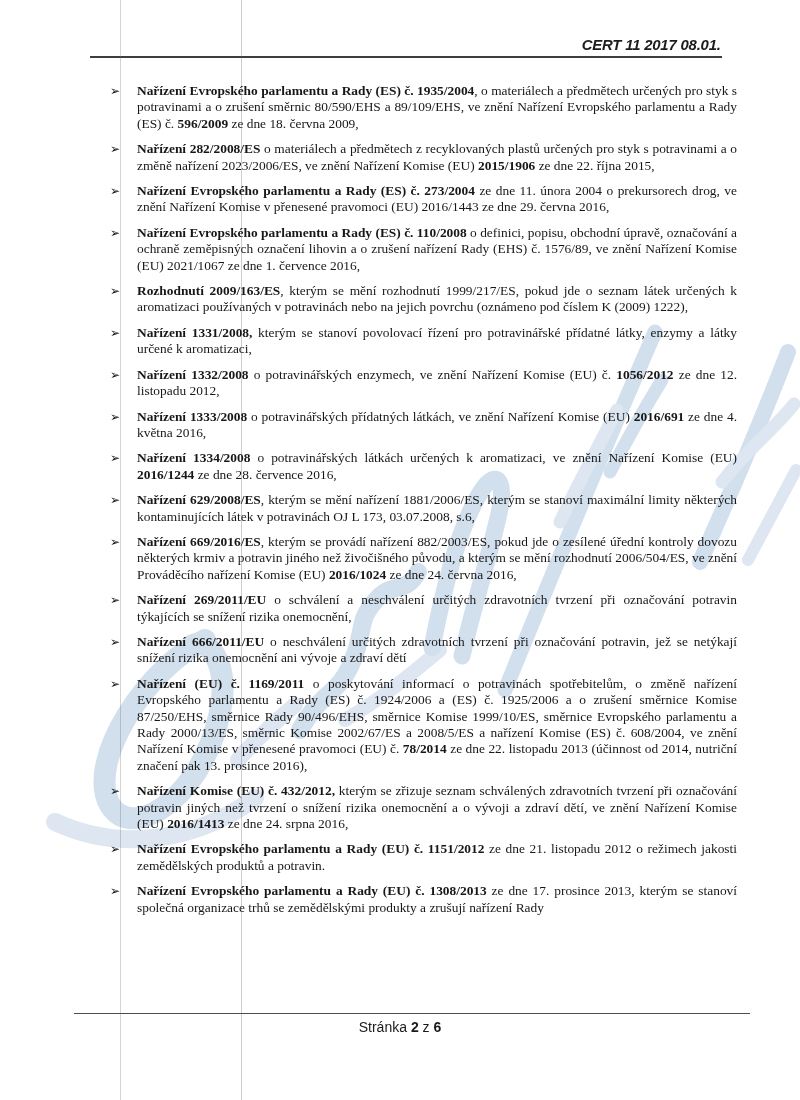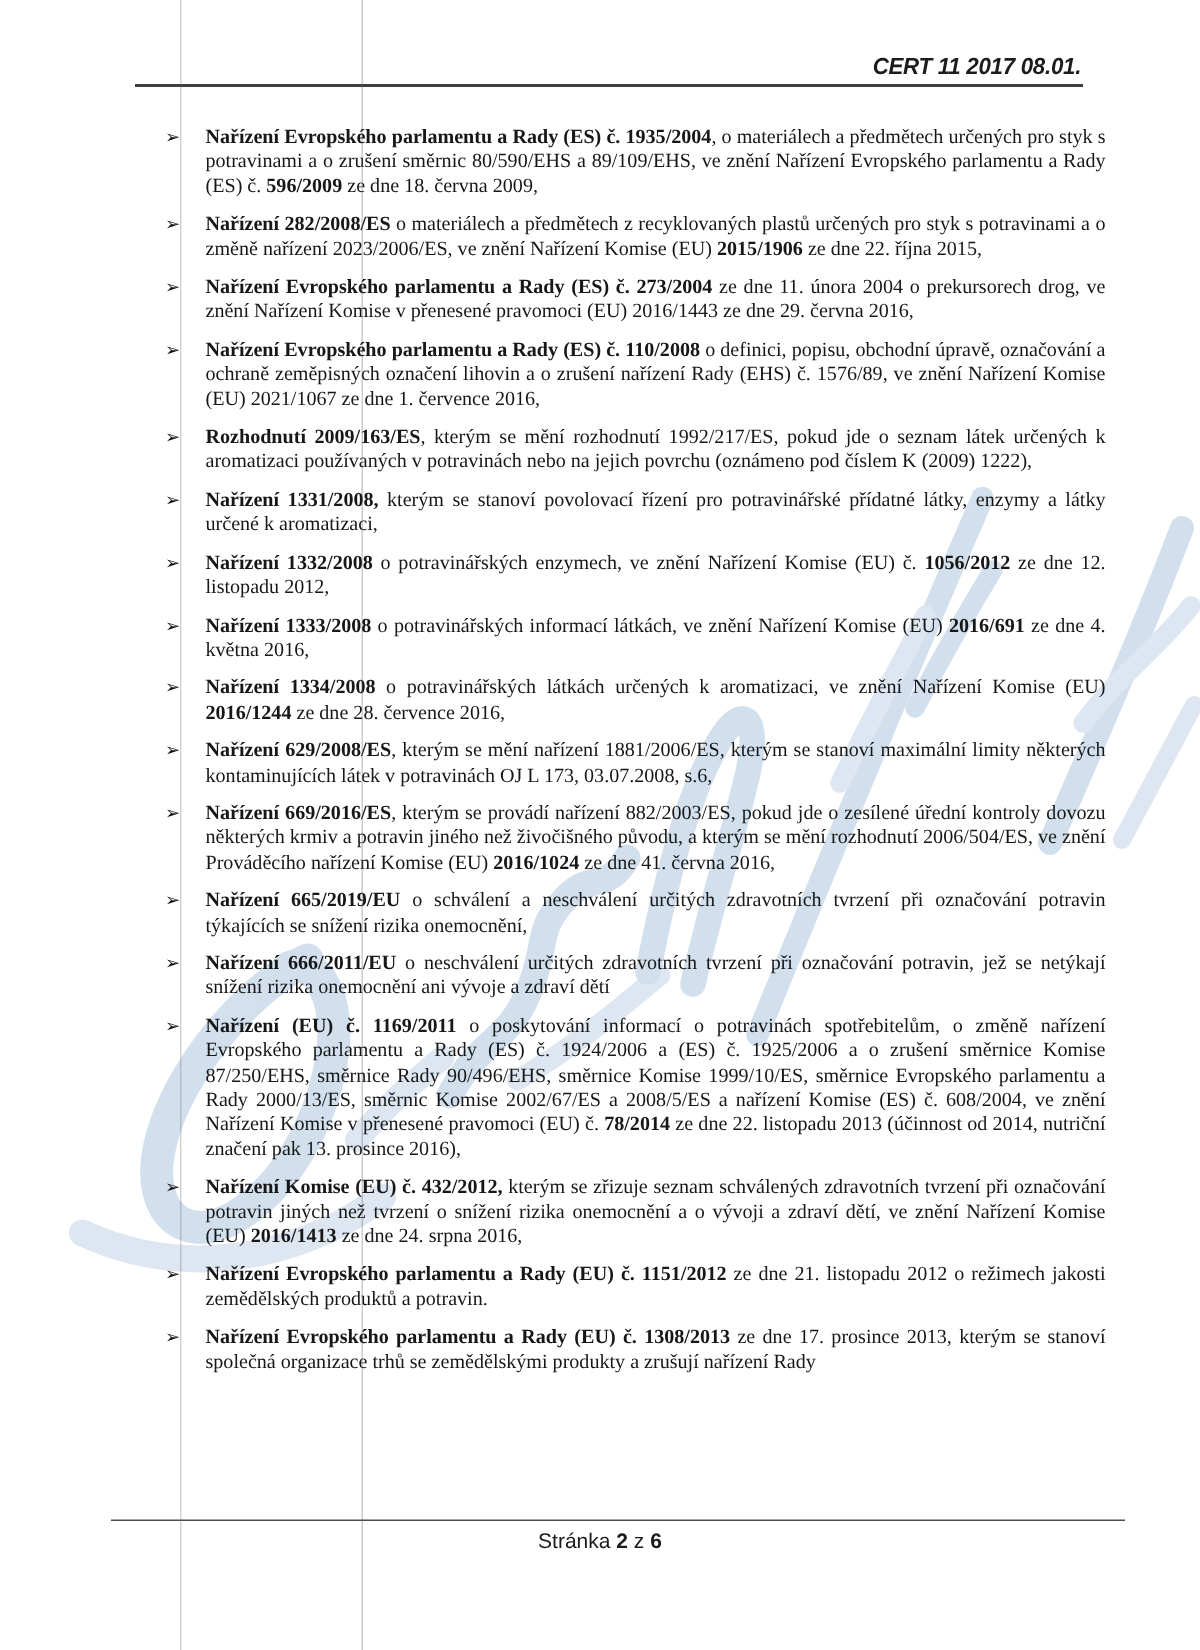--- a/index.html
+++ b/index.html
@@ -111,49 +111,49 @@
       <div class="reg-item">
         <span class="bullet">➢</span>
         <div class="text"><b>Nařízení Evropského parlamentu a Rady (ES) č. 273/2004</b><span> ze dne 11. února 2004 o prekursorech drog, ve znění Nařízení Komise v přenesené pravomoci (EU) 2016/1443 ze dne 29. června 2016,</span></div>
       </div>
       <div class="reg-item">
         <span class="bullet">➢</span>
         <div class="text"><b>Nařízení Evropského parlamentu a Rady (ES) č. 110/2008</b><span> o definici, popisu, obchodní úpravě, označování a ochraně zeměpisných označení lihovin a o zrušení nařízení Rady (EHS) č. 1576/89, ve znění Nařízení Komise (EU) 2021/1067 ze dne 1. července 2016,</span></div>
       </div>
       <div class="reg-item">
         <span class="bullet">➢</span>
-        <div class="text"><b>Rozhodnutí 2009/163/ES</b><span>, kterým se mění rozhodnutí 1992/217/ES, pokud jde o seznam látek určených k aromatizaci používaných v potravinách nebo na jejich povrchu (oznámeno pod číslem K (2009) 1222),</span></div>
+        <div class="text"><b>Rozhodnutí 2009/163/ES</b><span>, kterým se mění rozhodnutí 1999/217/ES, pokud jde o seznam látek určených k aromatizaci používaných v potravinách nebo na jejich povrchu (oznámeno pod číslem K (2009) 1222),</span></div>
       </div>
       <div class="reg-item">
         <span class="bullet">➢</span>
         <div class="text"><b>Nařízení 1331/2008,</b><span> kterým se stanoví povolovací řízení pro potravinářské přídatné látky, enzymy a látky určené k aromatizaci,</span></div>
       </div>
       <div class="reg-item">
         <span class="bullet">➢</span>
         <div class="text"><b>Nařízení 1332/2008</b><span> o potravinářských enzymech, ve znění Nařízení Komise (EU) č. </span><b>1056/2012</b><span> ze dne 12. listopadu 2012,</span></div>
       </div>
       <div class="reg-item">
         <span class="bullet">➢</span>
-        <div class="text"><b>Nařízení 1333/2008</b><span> o potravinářských informací látkách, ve znění Nařízení Komise (EU) </span><b>2016/691</b><span> ze dne 4. května 2016,</span></div>
+        <div class="text"><b>Nařízení 1333/2008</b><span> o potravinářských přídatných látkách, ve znění Nařízení Komise (EU) </span><b>2016/691</b><span> ze dne 4. května 2016,</span></div>
       </div>
       <div class="reg-item">
         <span class="bullet">➢</span>
         <div class="text"><b>Nařízení 1334/2008</b><span> o potravinářských látkách určených k aromatizaci, ve znění Nařízení Komise (EU) </span><b>2016/1244</b><span> ze dne 28. července 2016,</span></div>
       </div>
       <div class="reg-item">
         <span class="bullet">➢</span>
         <div class="text"><b>Nařízení 629/2008/ES</b><span>, kterým se mění nařízení 1881/2006/ES, kterým se stanoví maximální limity některých kontaminujících látek v potravinách OJ L 173, 03.07.2008, s.6,</span></div>
       </div>
       <div class="reg-item">
         <span class="bullet">➢</span>
-        <div class="text"><b>Nařízení 669/2016/ES</b><span>, kterým se provádí nařízení 882/2003/ES, pokud jde o zesílené úřední kontroly dovozu některých krmiv a potravin jiného než živočišného původu, a kterým se mění rozhodnutí 2006/504/ES, ve znění Prováděcího nařízení Komise (EU) </span><b>2016/1024</b><span> ze dne 41. června 2016,</span></div>
+        <div class="text"><b>Nařízení 669/2016/ES</b><span>, kterým se provádí nařízení 882/2003/ES, pokud jde o zesílené úřední kontroly dovozu některých krmiv a potravin jiného než živočišného původu, a kterým se mění rozhodnutí 2006/504/ES, ve znění Prováděcího nařízení Komise (EU) </span><b>2016/1024</b><span> ze dne 24. června 2016,</span></div>
       </div>
       <div class="reg-item">
         <span class="bullet">➢</span>
-        <div class="text"><b>Nařízení 665/2019/EU</b><span> o schválení a neschválení určitých zdravotních tvrzení při označování potravin týkajících se snížení rizika onemocnění,</span></div>
+        <div class="text"><b>Nařízení 269/2011/EU</b><span> o schválení a neschválení určitých zdravotních tvrzení při označování potravin týkajících se snížení rizika onemocnění,</span></div>
       </div>
       <div class="reg-item">
         <span class="bullet">➢</span>
         <div class="text"><b>Nařízení 666/2011/EU</b><span> o neschválení určitých zdravotních tvrzení při označování potravin, jež se netýkají snížení rizika onemocnění ani vývoje a zdraví dětí</span></div>
       </div>
       <div class="reg-item">
         <span class="bullet">➢</span>
         <div class="text"><b>Nařízení (EU) č. 1169/2011</b><span> o poskytování informací o potravinách spotřebitelům, o změně nařízení Evropského parlamentu a Rady (ES) č. 1924/2006 a (ES) č. 1925/2006 a o zrušení směrnice Komise 87/250/EHS, směrnice Rady 90/496/EHS, směrnice Komise 1999/10/ES, směrnice Evropského parlamentu a Rady 2000/13/ES, směrnic Komise 2002/67/ES a 2008/5/ES a nařízení Komise (ES) č. 608/2004, ve znění Nařízení Komise v přenesené pravomoci (EU) č. </span><b>78/2014</b><span> ze dne 22. listopadu 2013 (účinnost od 2014, nutriční značení pak 13. prosince 2016),</span></div>
       </div>
       <div class="reg-item">

